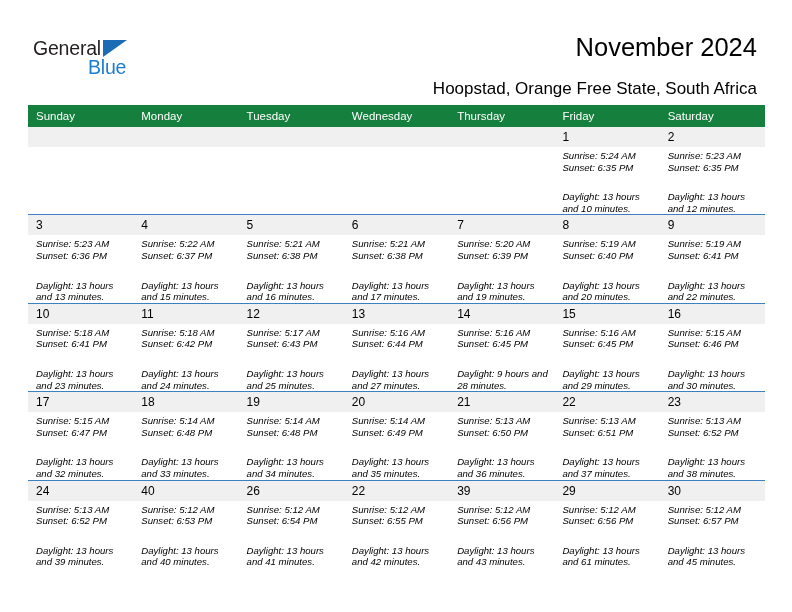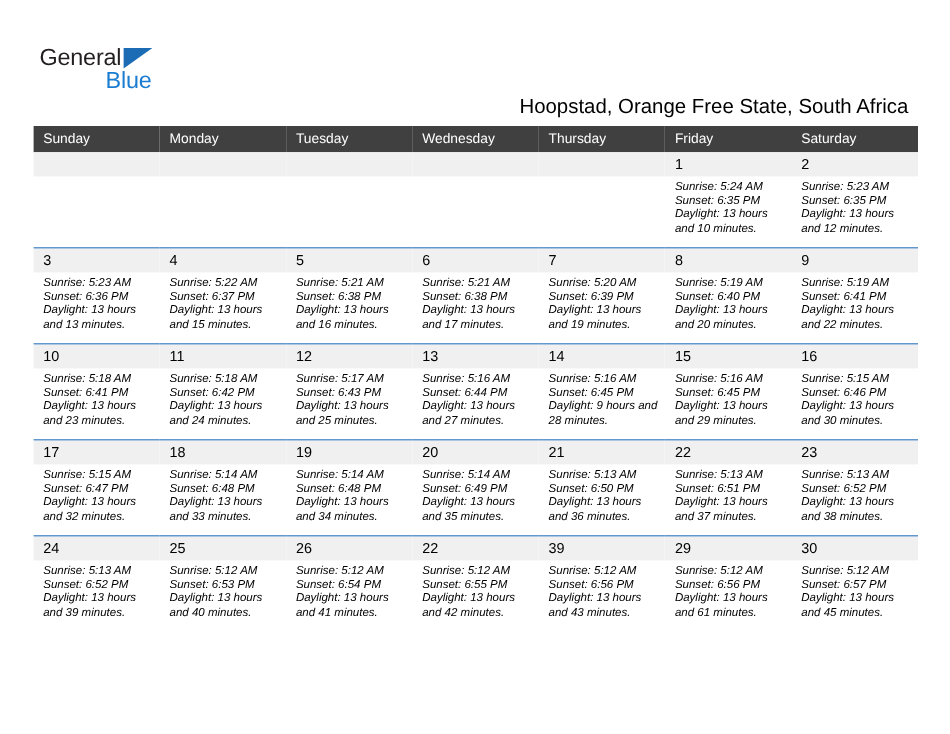--- a/index.html
+++ b/index.html
@@ -85,21 +85,21 @@
   
   .calendar {
     position: absolute;
     left: 28px;
     top: 105px;
     width: 737px;
     border-collapse: collapse;
     table-layout: fixed;
   }
   .calendar th {
-    background: #404040;
+    background: #15803d;
     color: #ffffff;
     font-size: 11.5px;
     font-weight: normal;
     text-align: left;
     padding: 5px 0 5px 8px;
     height: 10px;
     border: none;
   }
   .calendar td {
     width: 105.28px;
@@ -131,33 +131,35 @@
     font-size: 9.6px;
     line-height: 11.6px;
     color: #000000;
     font-style: italic;
   }
   .info div {
     white-space: nowrap;
   }
   .info .wrapline {
     white-space: normal;
+    margin-top: 18px;
   }
 </style>
 </head>
 <body>
 
 <div class="page">
 
   <div class="header">
     <div class="logo">
       <span class="logo-general">General</span>
       <span class="logo-tri"></span>
       <span class="logo-blue">Blue</span>
     </div>
+    <div class="title">November 2024</div>
     <div class="subtitle">Hoopstad, Orange Free State, South Africa</div>
   </div>
 
   <table class="calendar">
     <thead>
       <tr>
         <th>Sunday</th>
         <th>Monday</th>
         <th>Tuesday</th>
         <th>Wednesday</th>
@@ -387,21 +389,21 @@
       <tr class="week-row">
         <td>
           <span class="daynum">24</span>
           <div class="info">
             <div>Sunrise: 5:13 AM</div>
             <div>Sunset: 6:52 PM</div>
             <div class="wrapline">Daylight: 13 hours and 39 minutes.</div>
           </div>
         </td>
         <td>
-          <span class="daynum">25</span>
+          <span class="daynum">40</span>
           <div class="info">
             <div>Sunrise: 5:12 AM</div>
             <div>Sunset: 6:53 PM</div>
             <div class="wrapline">Daylight: 13 hours and 40 minutes.</div>
           </div>
         </td>
         <td>
           <span class="daynum">26</span>
           <div class="info">
             <div>Sunrise: 5:12 AM</div>

